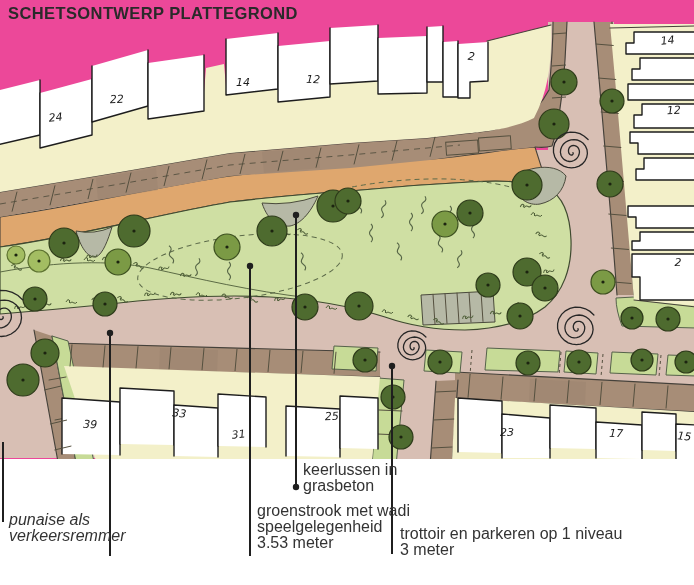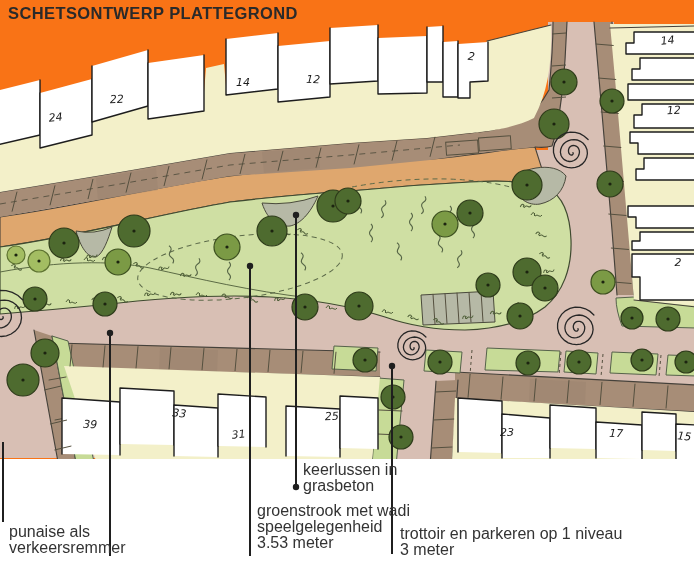--- a/index.html
+++ b/index.html
@@ -1,16 +1,16 @@
 <!DOCTYPE html>
 <html style="--yellow: #f3f0c9; --pink: #d8bfb4; --orange: #dfa76e; --brown: #a78d77; --green: #cfdfa3; --verge: #c7db97; --gray: #b6b9a6; --outline: #45413a;"><head>
 <meta charset="utf-8">
 <style>
   html,body{margin:0;padding:0;background:#ffffff;}
-  #stage{position:relative;width:694px;height:585px;background:#f97316;overflow:hidden;
+  #stage{position:relative;width:694px;height:585px;background:#ec4899;overflow:hidden;
          font-family:"Liberation Sans",sans-serif;}
   #plan-svg{position:absolute;left:0;top:0;}
   h1#title{position:absolute;left:8px;top:4px;margin:0;font-size:16.5px;font-weight:bold;
            letter-spacing:.4px;color:#2a2a2a;font-family:"Liberation Sans",sans-serif;}
   .anno{position:absolute;font-size:16px;line-height:16px;color:#333;
         white-space:pre-line;font-family:"Liberation Sans",sans-serif;}
   
   .f-pink{fill:var(--pink);}
   .f-org{fill:var(--orange);stroke:var(--outline);stroke-width:1.1;}
   .f-yel{fill:var(--yellow);}
@@ -496,21 +496,21 @@
         <line x1="250" y1="266" x2="250" y2="556" stroke="#1f1f1f" stroke-width="2"></line>
         <circle cx="250" cy="266" r="3.2" fill="#1f1f1f"></circle>
         <line x1="296" y1="215" x2="296" y2="487" stroke="#1f1f1f" stroke-width="2"></line>
         <circle cx="296" cy="215" r="3.2" fill="#1f1f1f"></circle>
         <circle cx="296" cy="487" r="3.2" fill="#1f1f1f"></circle>
         <line x1="392" y1="366" x2="392" y2="554" stroke="#1f1f1f" stroke-width="2"></line>
         <circle cx="392" cy="366" r="3.2" fill="#1f1f1f"></circle>
       </g>
   </svg>
 
-  <div class="anno" style="left: 9px; top: 524px;">punaise als
+  <div class="anno" style="left: 9px; top: 512px; font-style: italic;">punaise als
 verkeersremmer</div>
   <div class="anno" style="left: 257px; top: 503px;">groenstrook met wadi
 speelgelegenheid
 3.53 meter</div>
   <div class="anno" style="left: 303px; top: 462px;">keerlussen in
 grasbeton</div>
   <div class="anno" style="left: 400px; top: 526px;">trottoir en parkeren op 1 niveau
 3 meter</div>
 </div>
 

